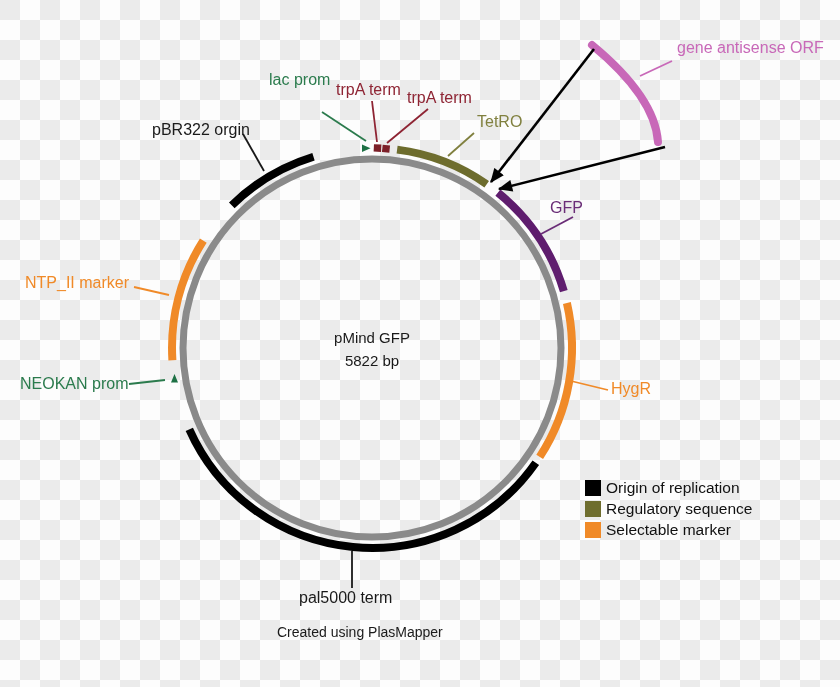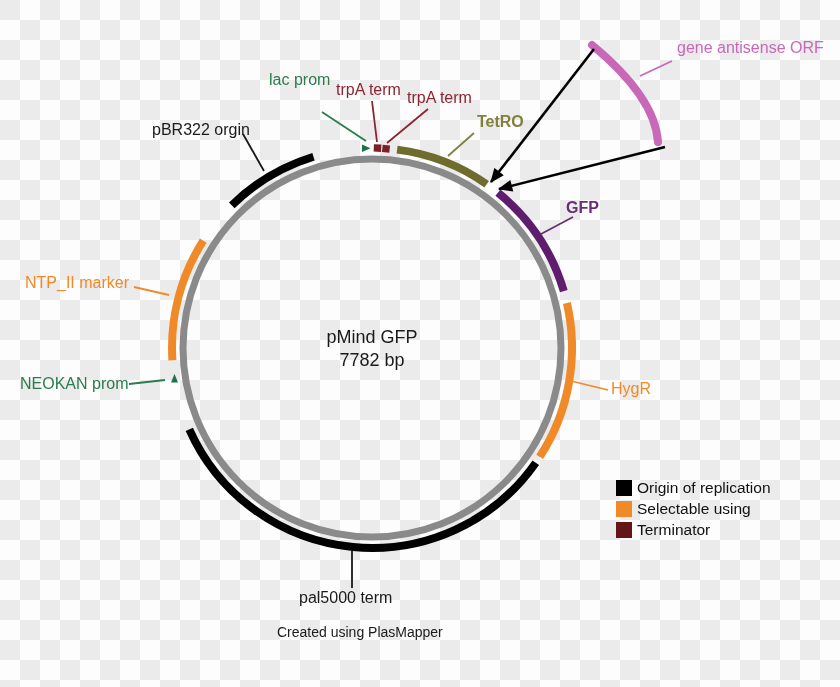--- a/index.html
+++ b/index.html
@@ -22,31 +22,31 @@
   .lbl.green{color:#2b7b4d;}
   .lbl.darkred{color:#8e2433;}
   .lbl.olive{color:#80803f;}
   .lbl.purple{color:#6a2d77;}
   .lbl.orange{color:#f08a28;text-align:center;}
   .lbl.pink{color:#c868b8;}
   #center-title{
     position:absolute;left:372px;top:326px;
     transform:translateX(-50%);
     text-align:center;
-    font-size:18px;line-height:23px;color:#1a1a1a;
+    font-size:15px;line-height:23px;color:#1a1a1a;
   }
   #credit{
     position:absolute;left:277px;top:624px;
     font-size:14px;color:#1a1a1a;white-space:nowrap;
   }
   #legend{
     position:absolute;left:585px;top:477px;
   }
   .legend-row{
-    display:flex;align-items:center;height:21px;margin-left:31px;
+    display:flex;align-items:center;height:21px;
   }
   .sw{
     width:16px;height:16px;margin-right:5px;flex:0 0 16px;
   }
   .sw-origin{background:#000000;}
   .sw-promoter{background:#1e7145;}
   .sw-regulatory{background:#6e6d2e;}
   .sw-reporter{background:#6b2277;}
   .sw-selectable{background:#f08a28;}
   .sw-terminator{background:#641519;}
@@ -93,43 +93,43 @@
     <line x1="608" y1="390" x2="571" y2="381" stroke="#f08a28" stroke-width="1.8"></line>
     <line x1="134" y1="287" x2="169" y2="295" stroke="#f08a28" stroke-width="1.8"></line>
     <line x1="129" y1="384" x2="165" y2="380" stroke="#2b7b4d" stroke-width="1.8"></line>
     <line x1="352" y1="551" x2="352" y2="588" stroke="#1a1a1a" stroke-width="1.8"></line>
   </svg>
 
   <div class="lbl" style="left:144px;top:121px;margin-left:8px;">pBR322 orgin</div>
   <div class="lbl green" style="left:269px;top:71px;">lac prom</div>
   <div class="lbl darkred" style="left:336px;top:81px;">trpA term</div>
   <div class="lbl darkred" style="left:407px;top:89px;">trpA term</div>
-  <div class="lbl olive" style="left:477px;top:113px;font-weight:bold;">TetRO</div>
+  <div class="lbl olive" style="left:477px;top:113px;">TetRO</div>
   <div class="lbl pink" style="left:677px;top:39px;">gene antisense ORF</div>
-  <div class="lbl purple" style="left:566px;top:199px;font-weight:bold;">GFP</div>
+  <div class="lbl purple" style="left:550px;top:199px;">GFP</div>
   <div class="lbl orange" style="left:611px;top:380px;">HygR</div>
   <div class="lbl" style="left:299px;top:589px;">pal5000 term</div>
   <div class="lbl green" style="left:20px;top:375px;">NEOKAN prom</div>
   <div class="lbl orange" style="left:25px;top:274px;">NTP_II marker</div>
 
   <div id="center-title">
     <div>pMind GFP</div>
-    <div>7782 bp</div>
+    <div>5822 bp</div>
   </div>
 
   <div id="credit">Created using PlasMapper</div>
 
   <div id="legend">
     <div class="legend-row">
       <span class="sw sw-origin"></span>
       <span class="legend-label">Origin of replication</span>
     </div>
     <div class="legend-row">
-      <span class="sw sw-selectable"></span>
-      <span class="legend-label">Selectable using</span>
+      <span class="sw sw-regulatory"></span>
+      <span class="legend-label">Regulatory sequence</span>
     </div>
     <div class="legend-row">
-      <span class="sw sw-terminator"></span>
-      <span class="legend-label">Terminator</span>
+      <span class="sw sw-selectable"></span>
+      <span class="legend-label">Selectable marker</span>
     </div>
   </div>
 
 </div>
 
 </body></html>

